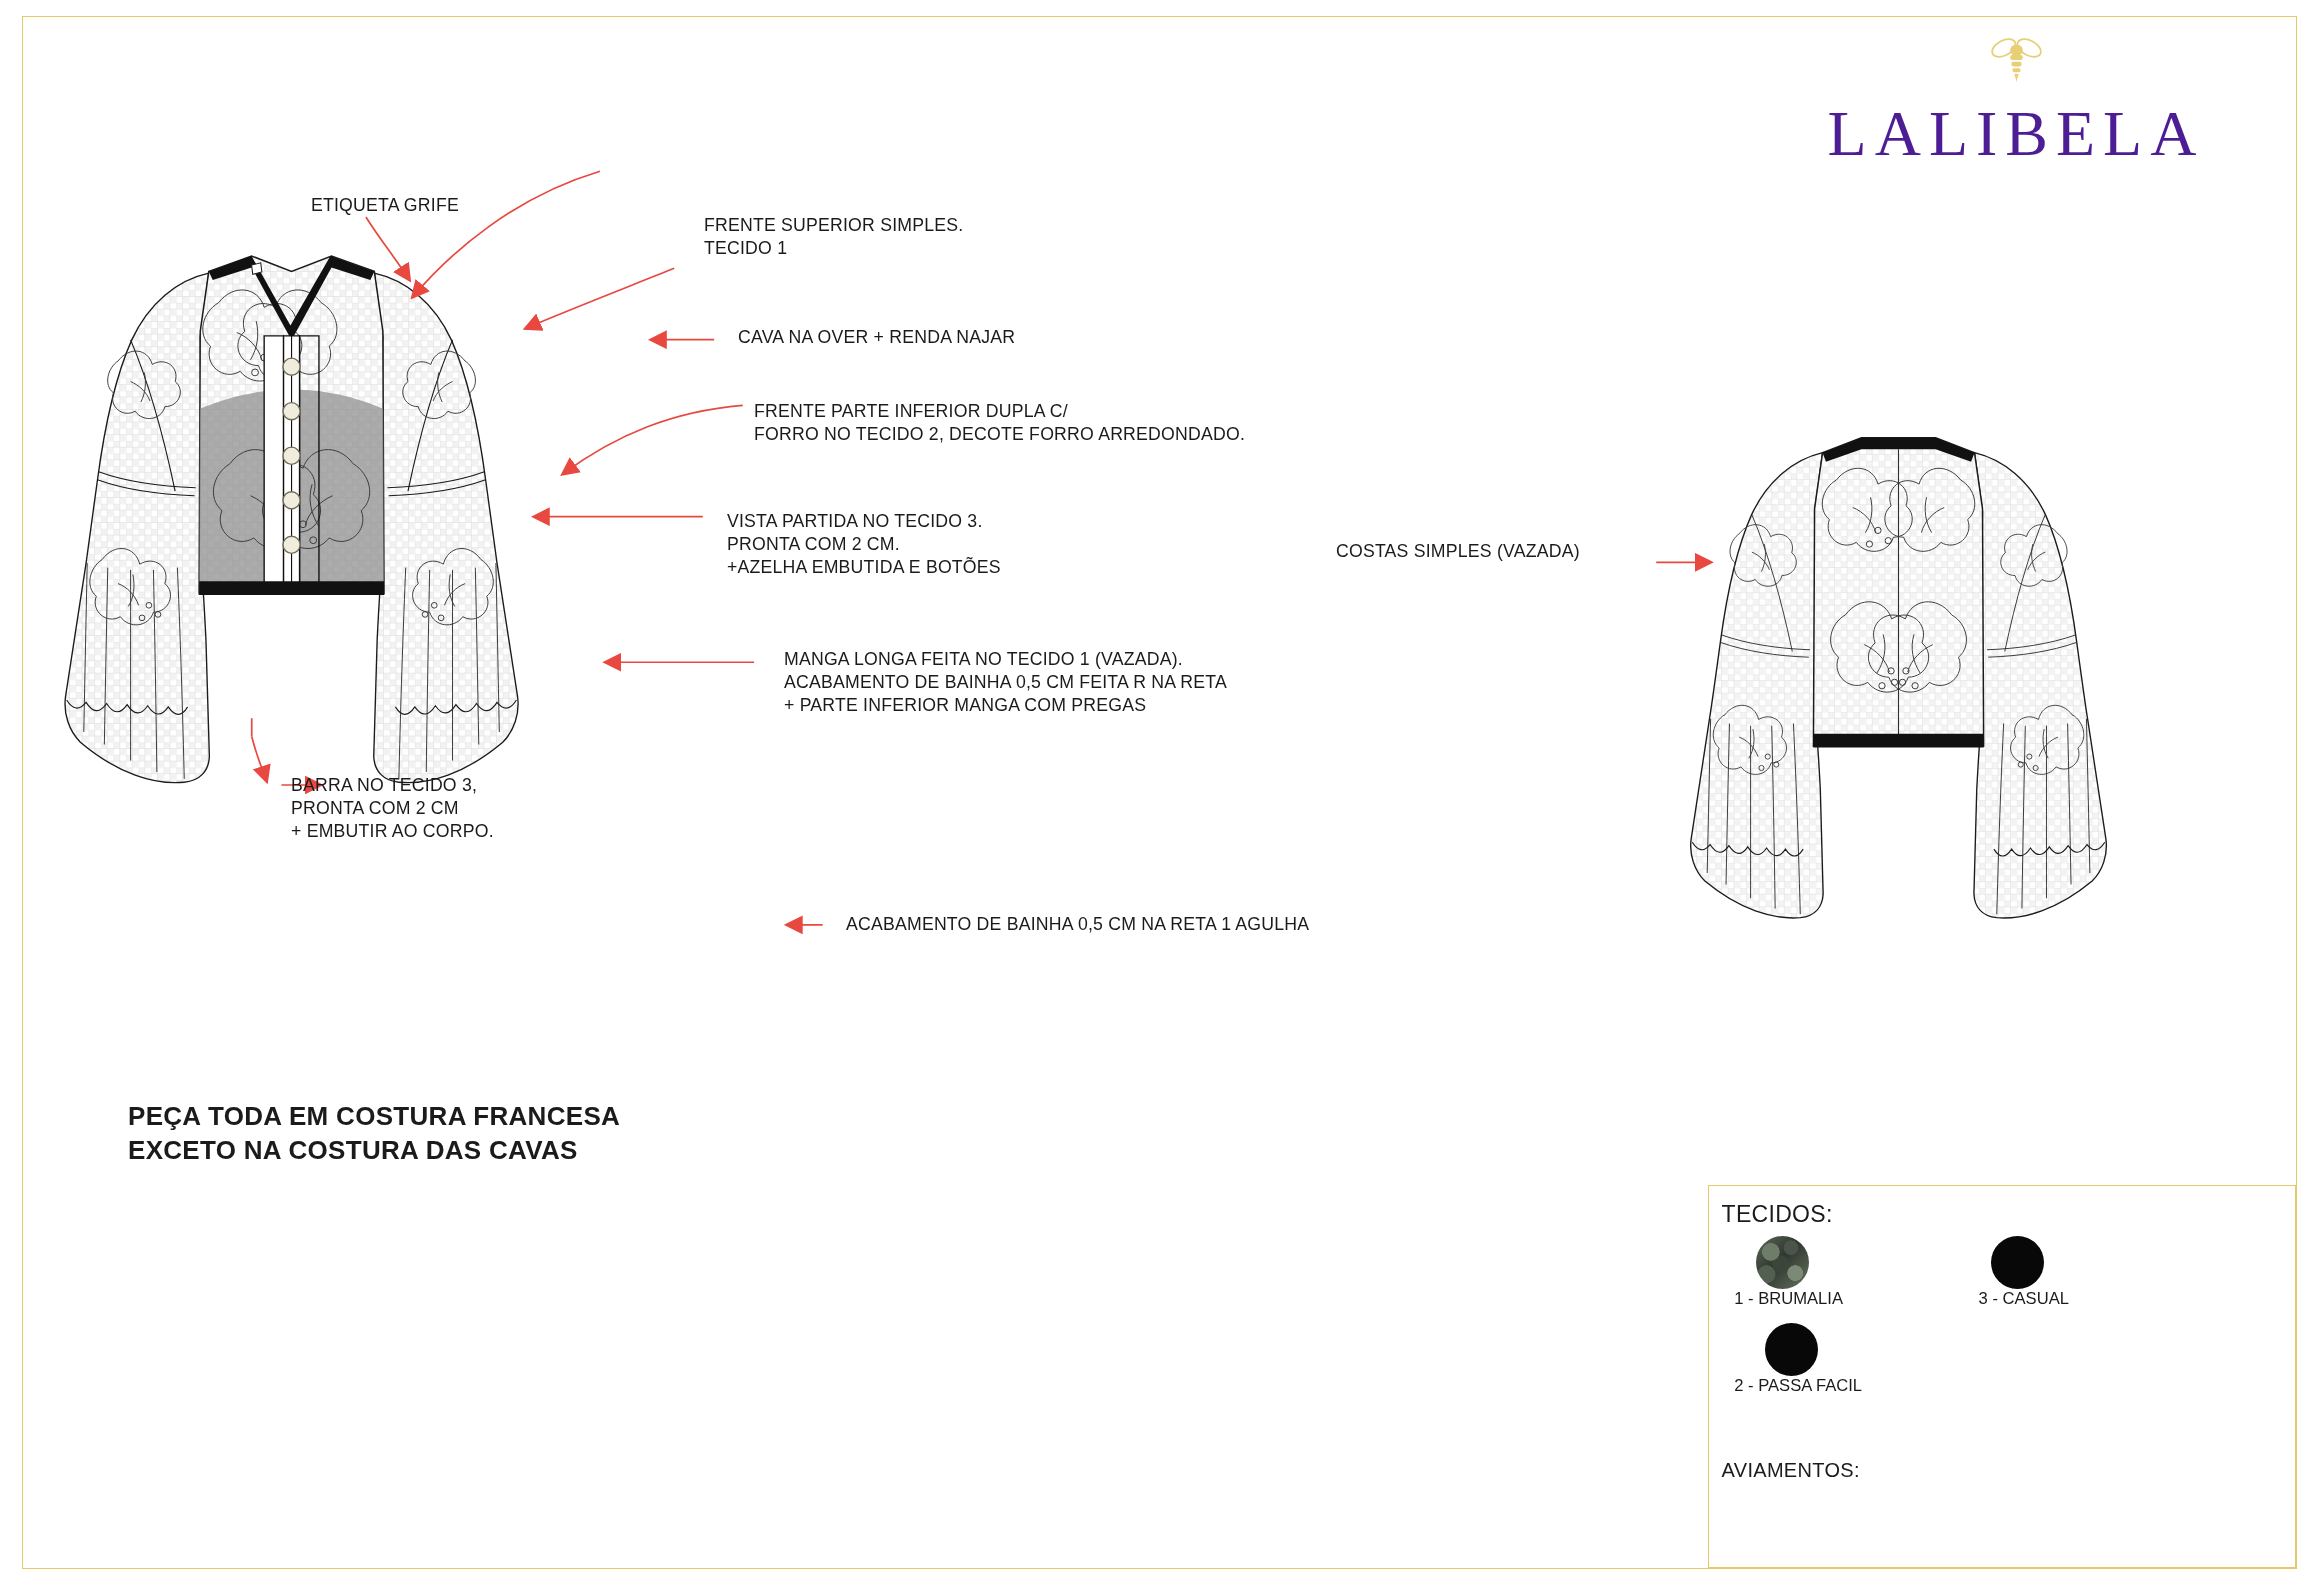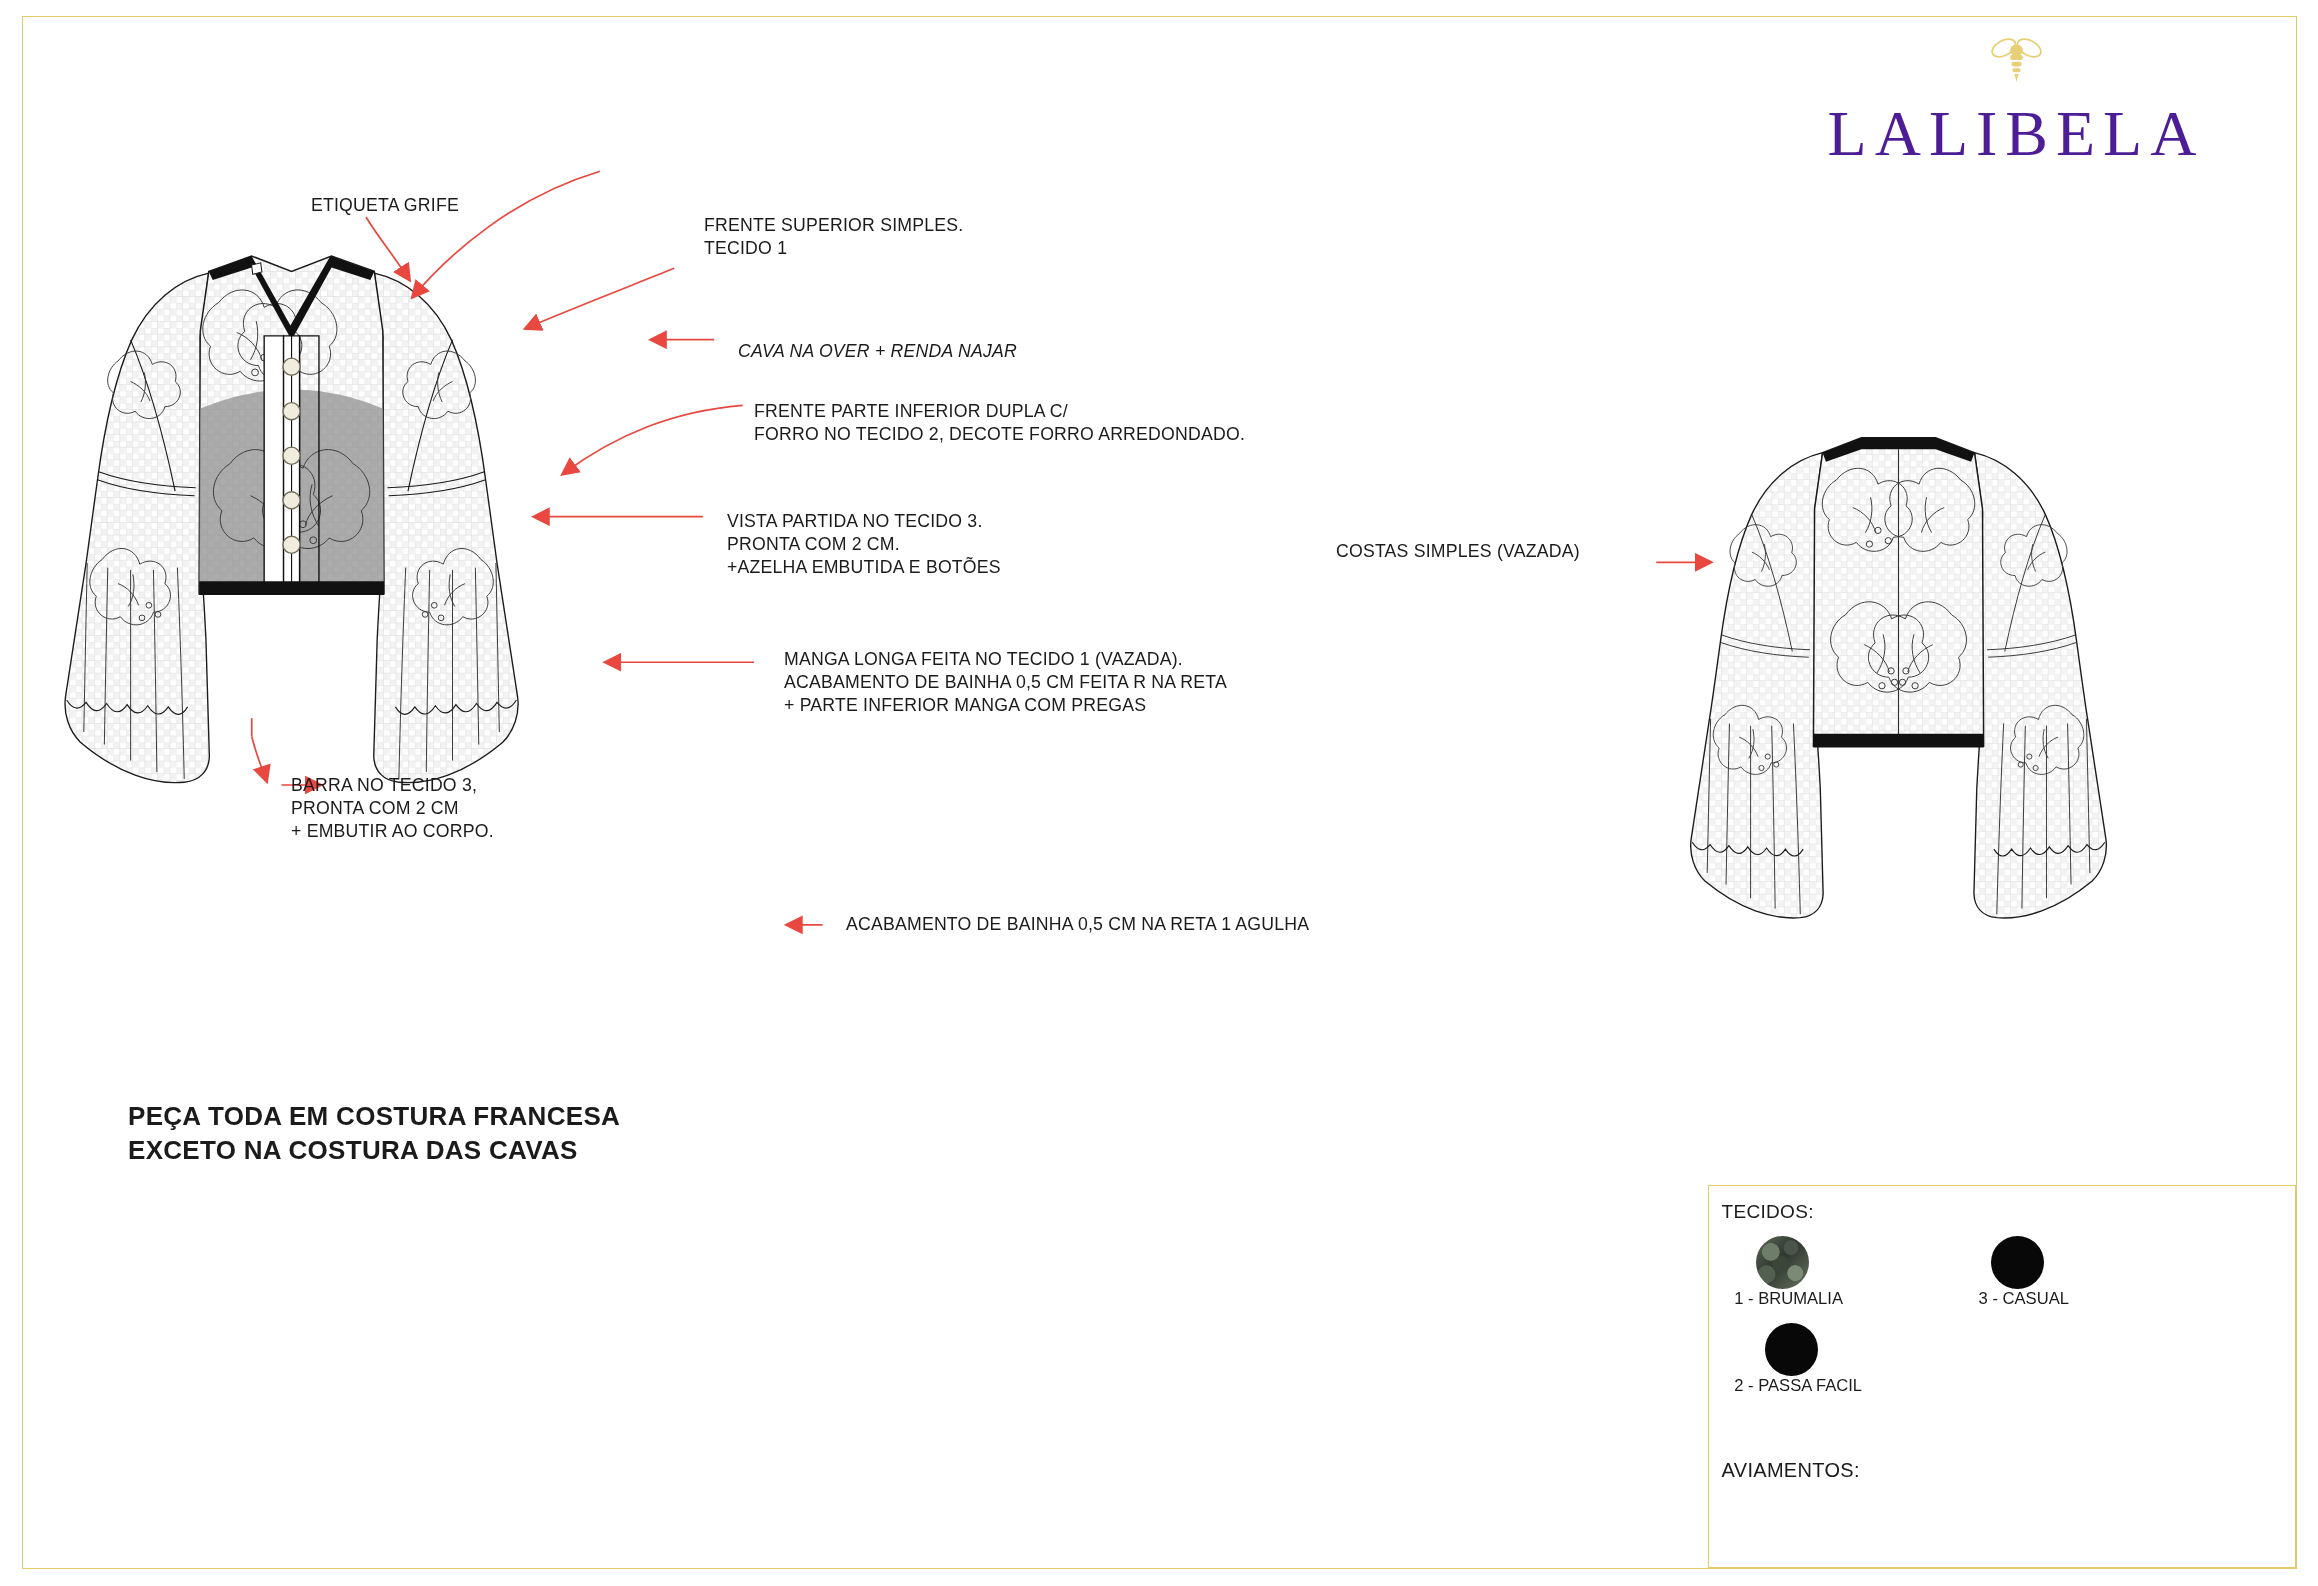--- a/index.html
+++ b/index.html
@@ -93,21 +93,21 @@
     width: 588px;
     height: 383px;
     border: 1.7px solid #e3c96a;
     box-sizing: border-box;
     background: #ffffff;
   }
   .legend-title {
     position: absolute;
     left: 12.6px;
     top: 15px;
-    font-size: 19px;
+    font-size: 23px;
     color: #1b1b1b;
     letter-spacing: 0.3px;
   }
   .legend-row {
     position: absolute;
     display: flex;
     align-items: center;
     flex-direction: column;
   }
   .swatch {
@@ -440,21 +440,21 @@
       <path d="M492 1375 C520 1375 540 1375 560 1375"></path>
     </g>
   </svg>
 
 
   <div class="note" style="left:311px; top:194px;">ETIQUETA GRIFE</div>
 
   <div class="note" style="left:704px; top:214px;">FRENTE SUPERIOR SIMPLES.
 TECIDO 1</div>
 
-  <div class="note" style="left:738px; top:340px;font-style:italic;">CAVA NA OVER + RENDA NAJAR</div>
+  <div class="note" style="left:738px; top:326px;">CAVA NA OVER + RENDA NAJAR</div>
 
   <div class="note" style="left:754px; top:400px;">FRENTE PARTE INFERIOR DUPLA C/
  FORRO NO TECIDO 2, DECOTE FORRO ARREDONDADO.</div>
 
   <div class="note" style="left:727px; top:510px;">VISTA PARTIDA NO TECIDO 3.
 PRONTA COM 2 CM.
 +AZELHA EMBUTIDA E BOTÕES</div>
 
   <div class="note" style="left:784px; top:648px;">MANGA LONGA FEITA NO TECIDO 1 (VAZADA).
  ACABAMENTO DE BAINHA 0,5 CM FEITA R NA RETA

